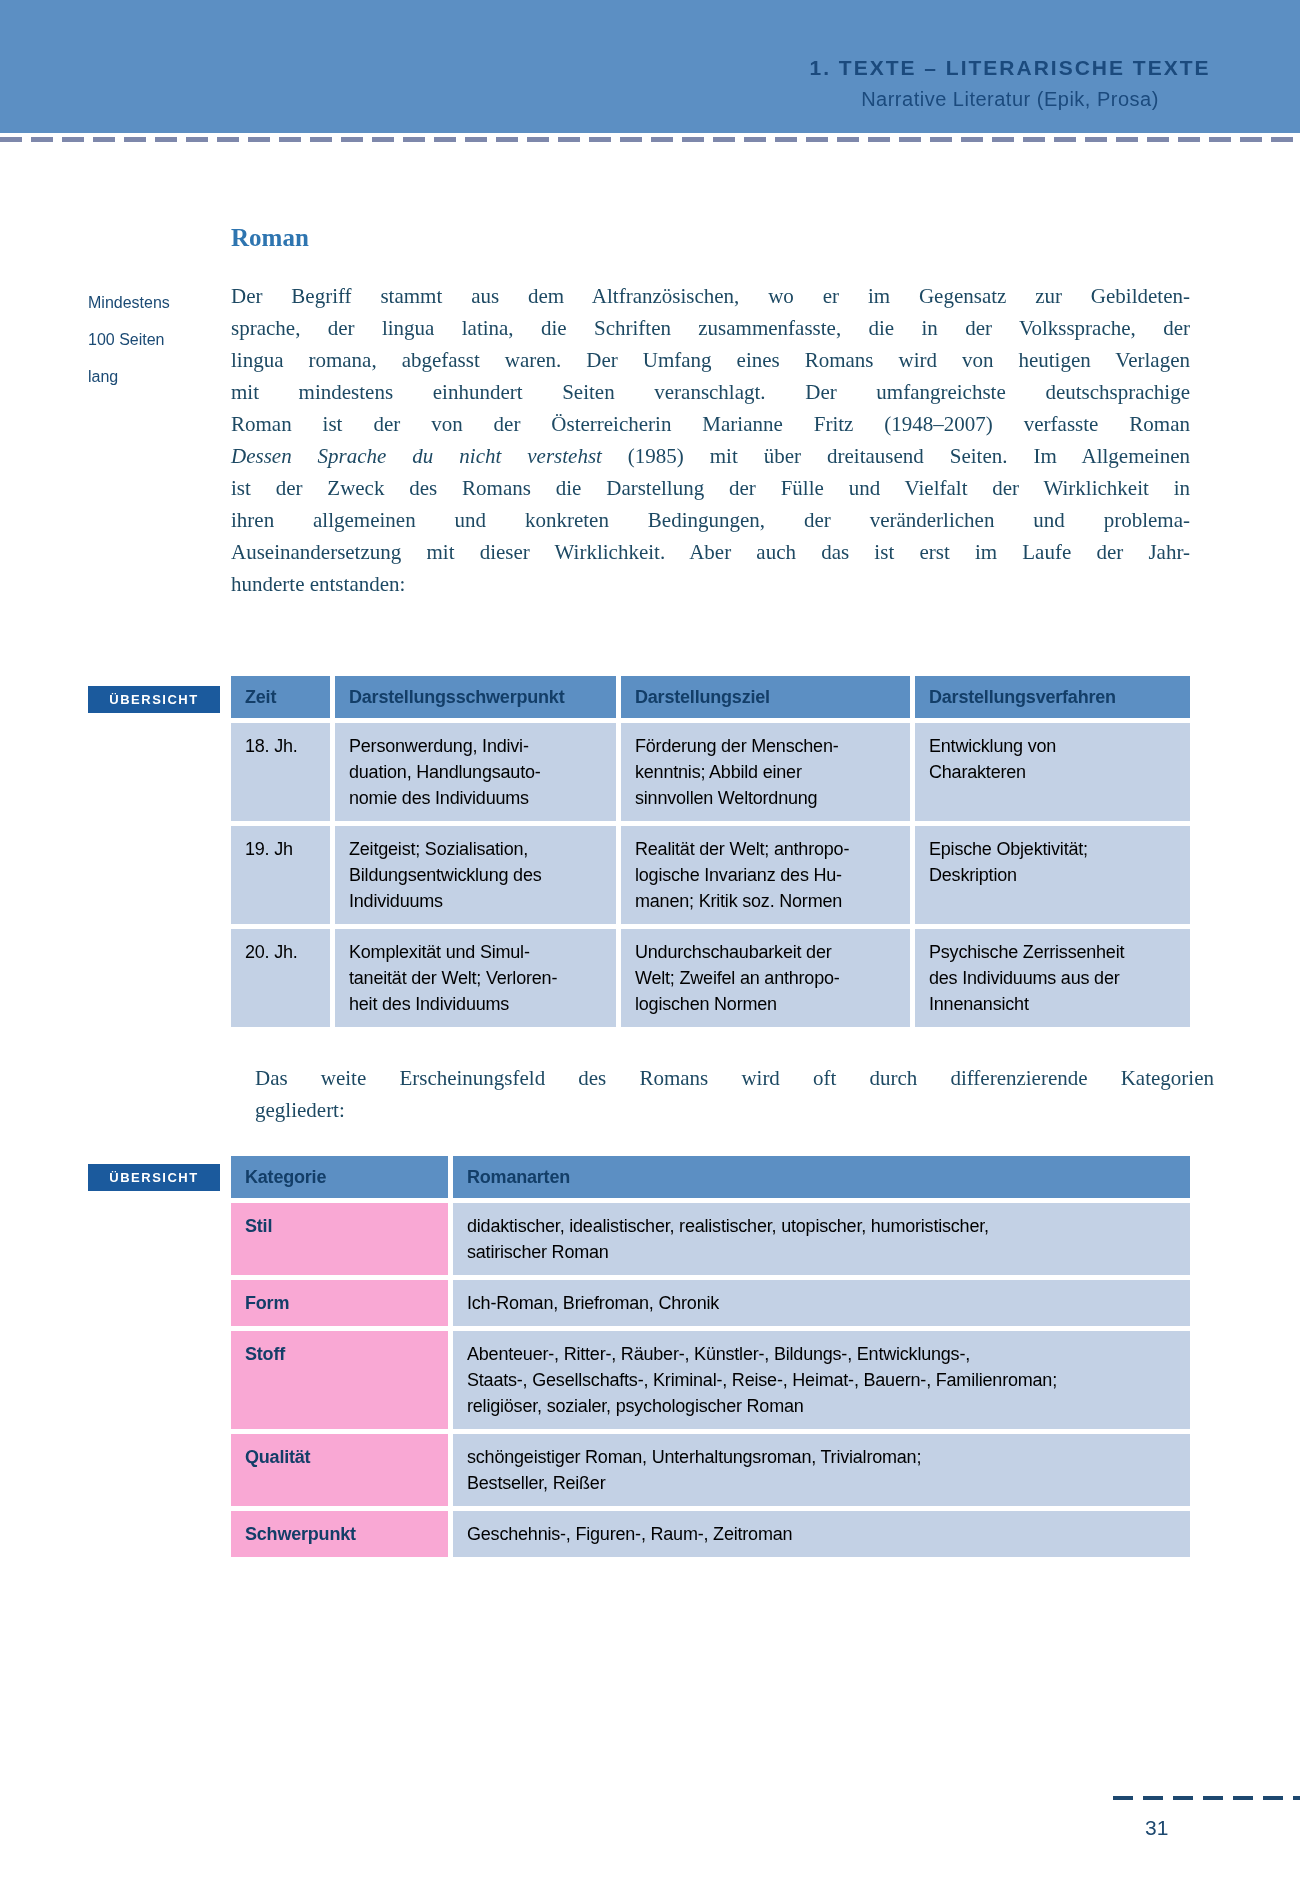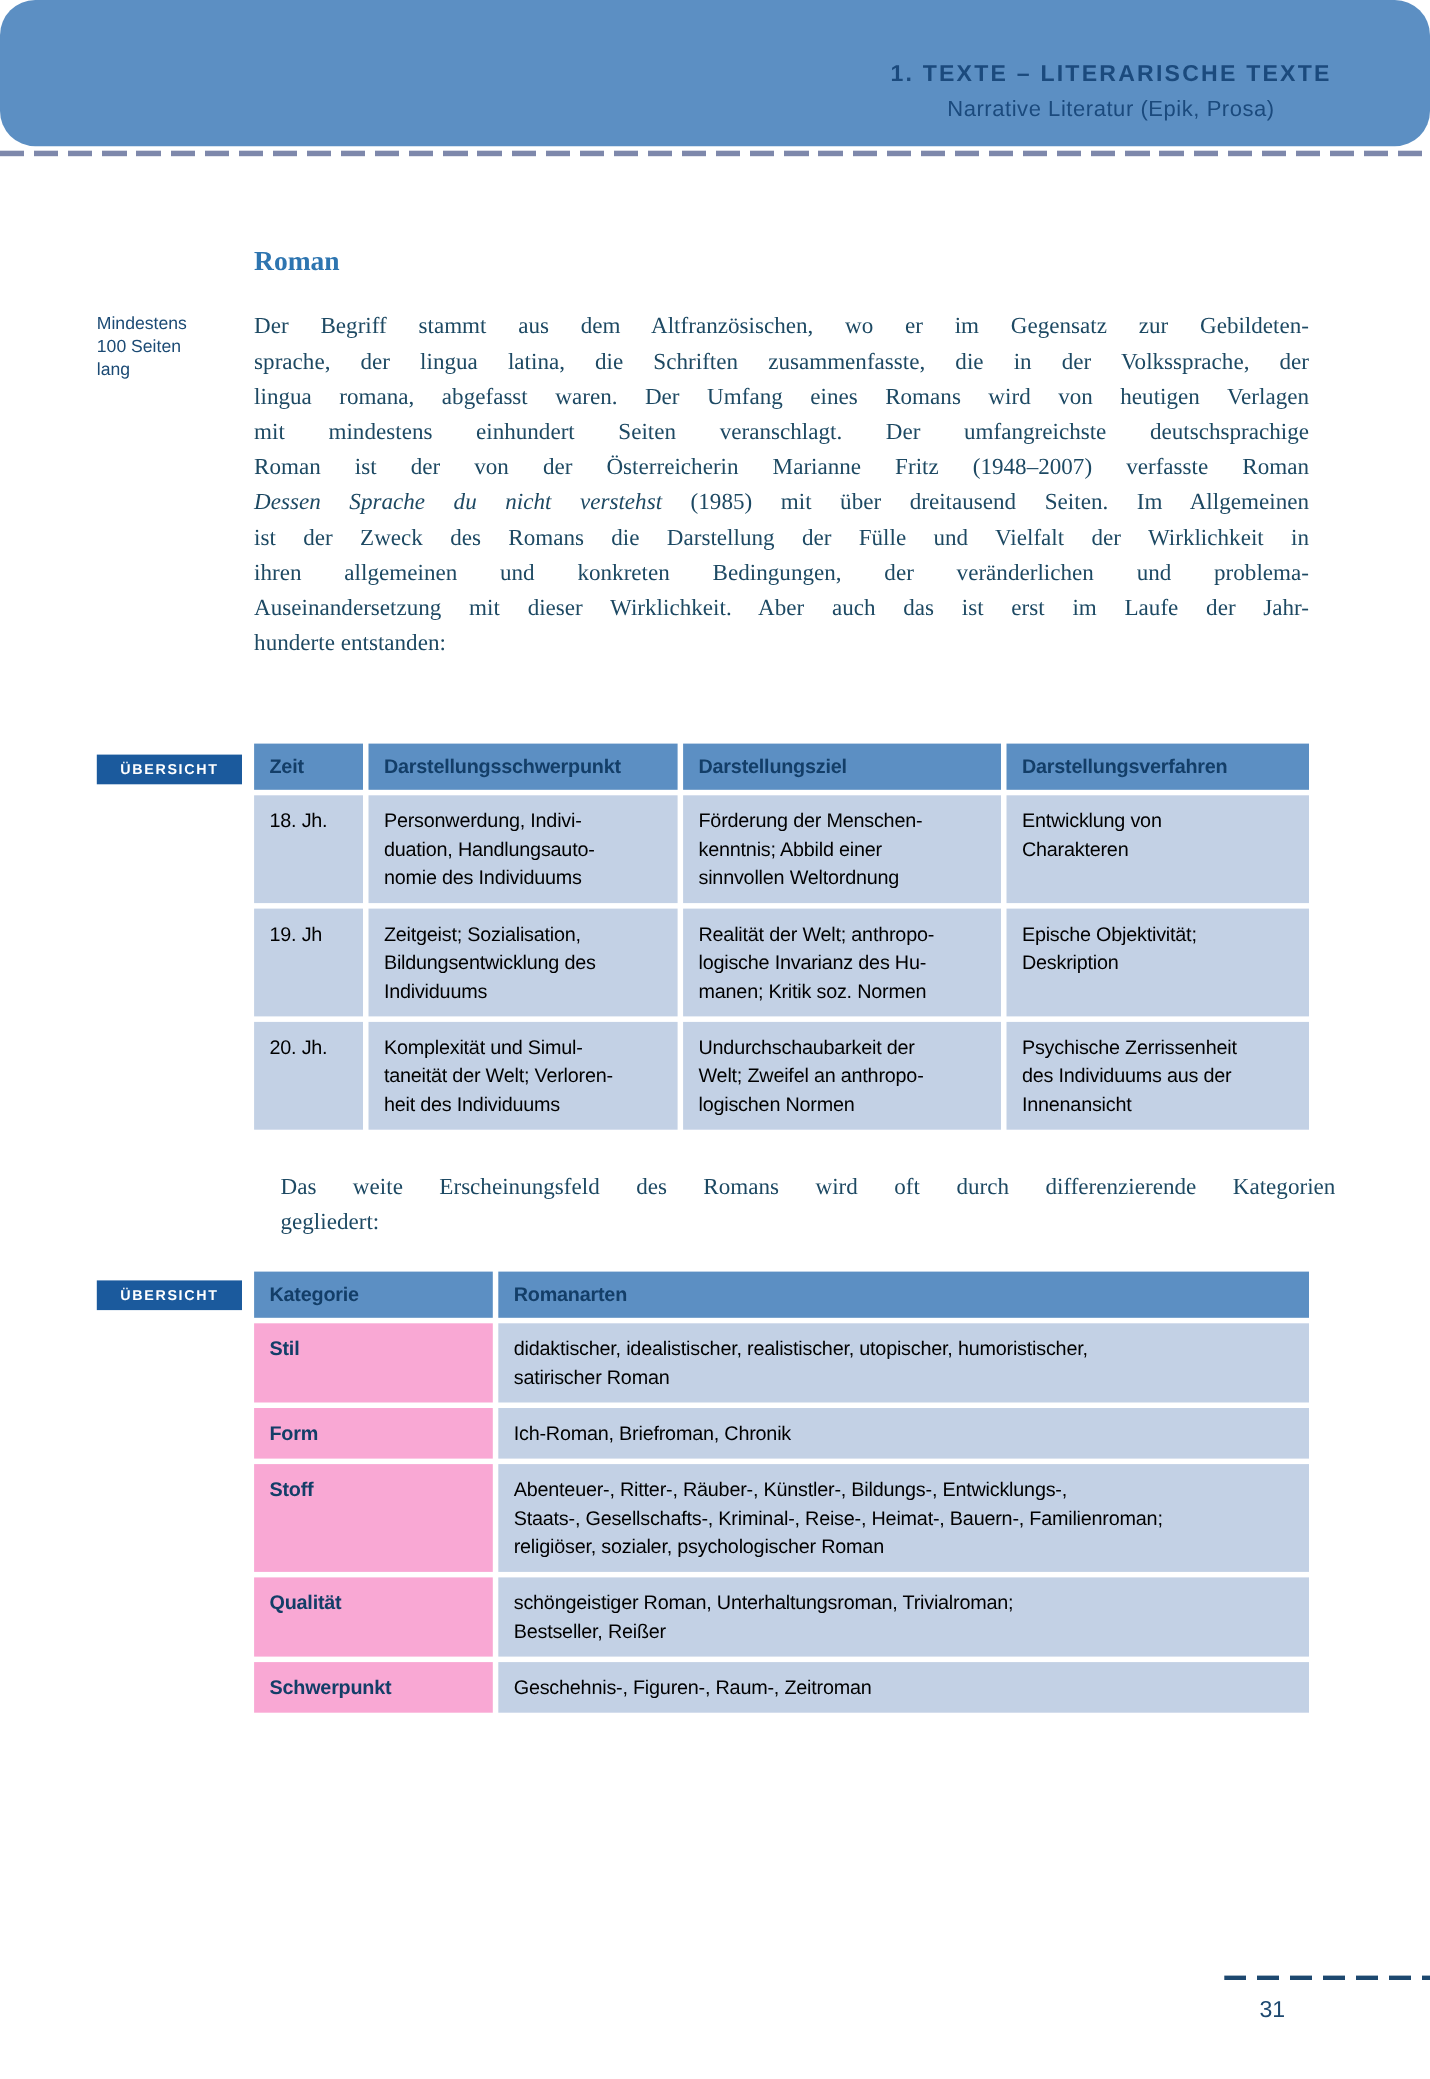--- a/index.html
+++ b/index.html
@@ -1,32 +1,32 @@
 <!DOCTYPE html>
 <html lang="de"><head>
 <meta charset="utf-8">
 <style>
   html,body { margin:0; padding:0; background:#ffffff; }
   .page {
     position:relative; width:1300px; height:1890px; background:#ffffff;
     font-family:"Liberation Sans","DejaVu Sans",sans-serif; overflow:hidden;
   }
   
-  .band { position:absolute; left:0; top:0; width:1300px; height:133px; background:#5c8fc3;border-radius:32px; }
+  .band { position:absolute; left:0; top:0; width:1300px; height:133px; background:#5c8fc3; }
   .band-text { position:absolute; left:700px; top:52px; width:620px; text-align:center; color:#1b4a7d; }
   .kicker  { font-size:21px; font-weight:bold; letter-spacing:2px; line-height:32px; }
   .subtitle{ font-size:20px; line-height:30px; letter-spacing:0.5px; }
   .top-dash {
     position:absolute; left:0; top:137px; width:1300px; height:5px;
     background:repeating-linear-gradient(90deg,#7e88ab 0,#7e88ab 22px,transparent 22px,transparent 31px);
   }
   
   .margin-note {
     position:absolute; left:88px; top:284px; width:135px;
-    font-size:16px; line-height:21px; color:#1b4a74; white-space:pre-line;
+    font-size:16px; line-height:37px; color:#1b4a74; white-space:pre-line;
   }
   .badge {
     position:absolute; left:88px; width:132px; height:27px; background:#1b5a9d;
     color:#ffffff; font-size:13px; font-weight:bold; letter-spacing:1.5px;
     display:flex; align-items:center; justify-content:center;
   }
   .badge1 { top:686px; }
   .badge2 { top:1164px; }
   
   .sec-title {

